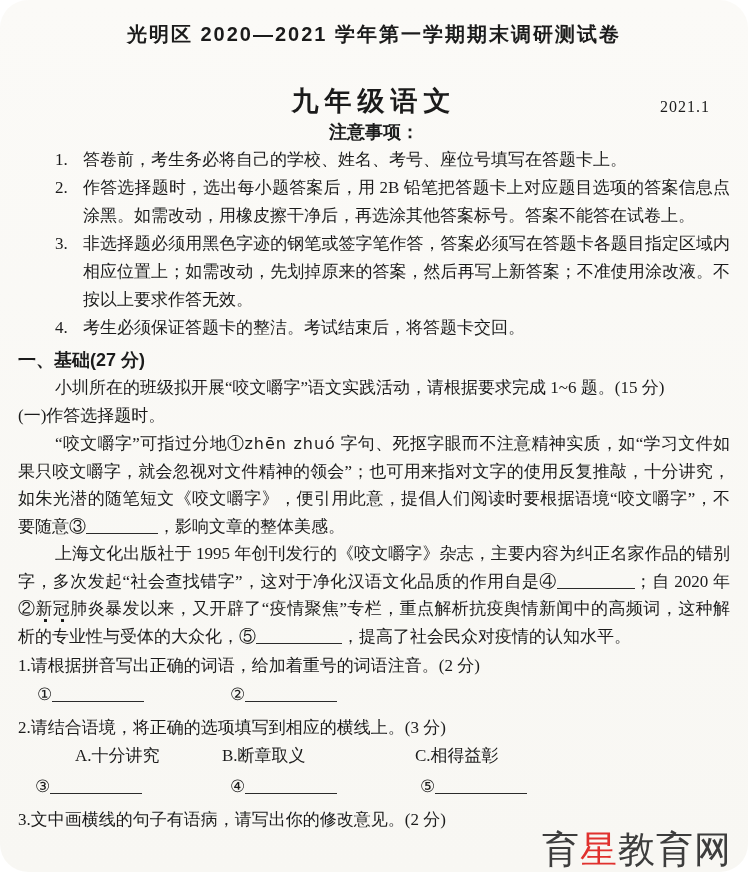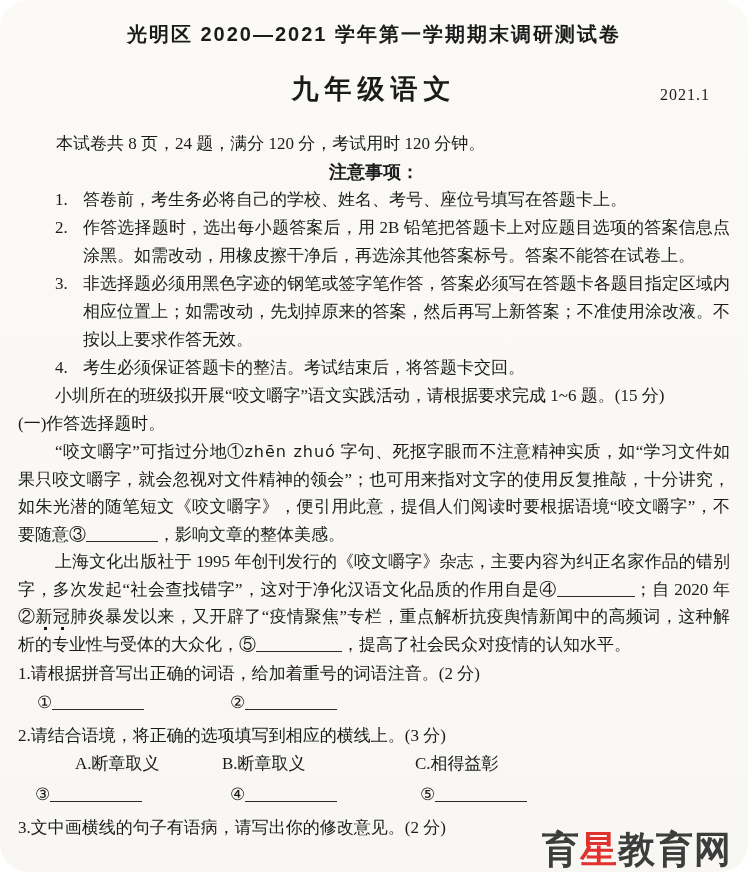--- a/index.html
+++ b/index.html
@@ -12,21 +12,21 @@
     font-family: "Liberation Serif", "DejaVu Serif", serif;
     border-radius: 28px;
   }
   .content { padding: 12px 18px 0 18px; }
 
   .title {
     margin-top: 8px; text-align: center; letter-spacing: 2px;
     font-family: "Liberation Sans", "DejaVu Sans", sans-serif;
     font-weight: 700; font-size: 20px; line-height: 28px;
   }
-  .subject-row { position: relative; margin-top: 24px; text-align: center; }
+  .subject-row { position: relative; margin-top: 36px; text-align: center; }
   .subject {
     font-family: "Liberation Sans", "DejaVu Sans", sans-serif;
     font-weight: 700; font-size: 27px; line-height: 34px; letter-spacing: 6px;
   }
   .date {
     position: absolute; right: 20px; bottom: 2px;
     font-size: 16px; line-height: 18px; letter-spacing: 1px;
   }
 
   .exam-info { margin-top: 24px; text-indent: 38px; font-size: 17px; line-height: 28px; }
@@ -74,75 +74,75 @@
   .row-q2b .cell-1 { display: inline-block; width: 195px; }
   .row-q2b .cell-2 { display: inline-block; width: 190px; }
   .options-row { padding-left: 57px; font-size: 17px; line-height: 28px; height: 30px; white-space: nowrap; }
   .options-row .opt-a { display: inline-block; width: 147px; }
   .options-row .opt-b { display: inline-block; width: 193px; }
 
   .watermark {
     position: absolute; right: 16px; bottom: 2px;
     font-family: "Liberation Sans", "DejaVu Sans", sans-serif; text-align: left;
   }
-  .wm-brand { font-size: 37px; font-weight: 700; color: #3d3d3d; line-height: 40px; letter-spacing: 1px; margin-left: 6px; }
+  .wm-brand { font-size: 37px; font-weight: 400; color: #3d3d3d; line-height: 40px; letter-spacing: 1px; margin-left: 6px; }
   .wm-red { color: #e0312e; }
   .wm-url { font-size: 25px; font-weight: 700; color: #3d3d3d; line-height: 27px; letter-spacing: 1px; }
 </style>
 </head>
 <body>
 
 <div class="page">
   <div class="content">
 
     <div class="title">光明区 2020—2021 学年第一学期期末调研测试卷</div>
 
     <div class="subject-row">
       <span class="subject">九年级语文</span>
       <span class="date">2021.1</span>
     </div>
 
-    <div class="exam-info">本试卷共 8 页，24 题，满分 120 分，考试用时 120 分钟。</div>
 
     <div class="notice-heading">注意事项：</div>
 
     <div class="notice-item">
       <span class="num">1.</span>
       <div class="txt">答卷前，考生务必将自己的学校、姓名、考号、座位号填写在答题卡上。</div>
     </div>
     <div class="notice-item">
       <span class="num">2.</span>
       <div class="txt">作答选择题时，选出每小题答案后，用 2B 铅笔把答题卡上对应题目选项的答案信息点涂黑。如需改动，用橡皮擦干净后，再选涂其他答案标号。答案不能答在试卷上。</div>
     </div>
     <div class="notice-item">
       <span class="num">3.</span>
       <div class="txt">非选择题必须用黑色字迹的钢笔或签字笔作答，答案必须写在答题卡各题目指定区域内相应位置上；如需改动，先划掉原来的答案，然后再写上新答案；不准使用涂改液。不按以上要求作答无效。</div>
     </div>
     <div class="notice-item">
       <span class="num">4.</span>
       <div class="txt">考生必须保证答题卡的整洁。考试结束后，将答题卡交回。</div>
     </div>
 
+    <div class="section-heading">一、基础(27 分)</div>
     <div class="intro">小圳所在的班级拟开展“咬文嚼字”语文实践活动，请根据要求完成 1~6 题。(15 分)</div>
     <div class="part-heading">(一)作答选择题时。</div>
 
     <p class="para"><span>“咬文嚼字”可指过分地①</span><span class="pinyin">zhēn zhuó</span><span> 字句、死抠字眼而不注意精神实质，如“学习文件如果只咬文嚼字，就会忽视对文件精神的领会”；也可用来指对文字的使用反复推敲，十分讲究，如朱光潜的随笔短文《咬文嚼字》，便引用此意，提倡人们阅读时要根据语境“咬文嚼字”，不要随意③</span><span class="bl w72"></span><span>，影响文章的整体美感。</span></p>
 
     <p class="para"><span class="ul-sentence">上海文化出版社于 1995 年创刊发行的《咬文嚼字》杂志，主要内容为纠正名家作品的错别字，多次发起“社会查找错字”</span><span>，这对于净化汉语文化品质的作用自是④</span><span class="bl w78"></span><span>；自 2020 年②</span><span class="emph">新冠</span><span>肺炎暴发以来，又开辟了“疫情聚焦”专栏，重点解析抗疫舆情新闻中的高频词，这种解析的专业性与受体的大众化，⑤</span><span class="bl w86"></span><span>，提高了社会民众对疫情的认知水平。</span></p>
 
     <div class="q">1.请根据拼音写出正确的词语，给加着重号的词语注音。(2 分)</div>
 
     <div class="blank-row row-q1">
       <span class="cell"><span>①</span><span class="bl w92"></span></span><span class="cell"><span>②</span><span class="bl w92"></span></span>
     </div>
 
     <div class="q">2.请结合语境，将正确的选项填写到相应的横线上。(3 分)</div>
 
     <div class="options-row">
-      <span class="opt-a">A.断章取义</span><span class="opt-b">B.断章取义</span><span class="opt-c">C.相得益彰</span>
+      <span class="opt-a">A.十分讲究</span><span class="opt-b">B.断章取义</span><span class="opt-c">C.相得益彰</span>
     </div>
 
     <div class="blank-row row-q2b">
       <span class="cell-1"><span>③</span><span class="bl w92"></span></span><span class="cell-2"><span>④</span><span class="bl w92"></span></span><span class="cell-3"><span>⑤</span><span class="bl w92"></span></span>
     </div>
 
     <div class="q">3.文中画横线的句子有语病，请写出你的修改意见。(2 分)</div>
 
   </div>
 

